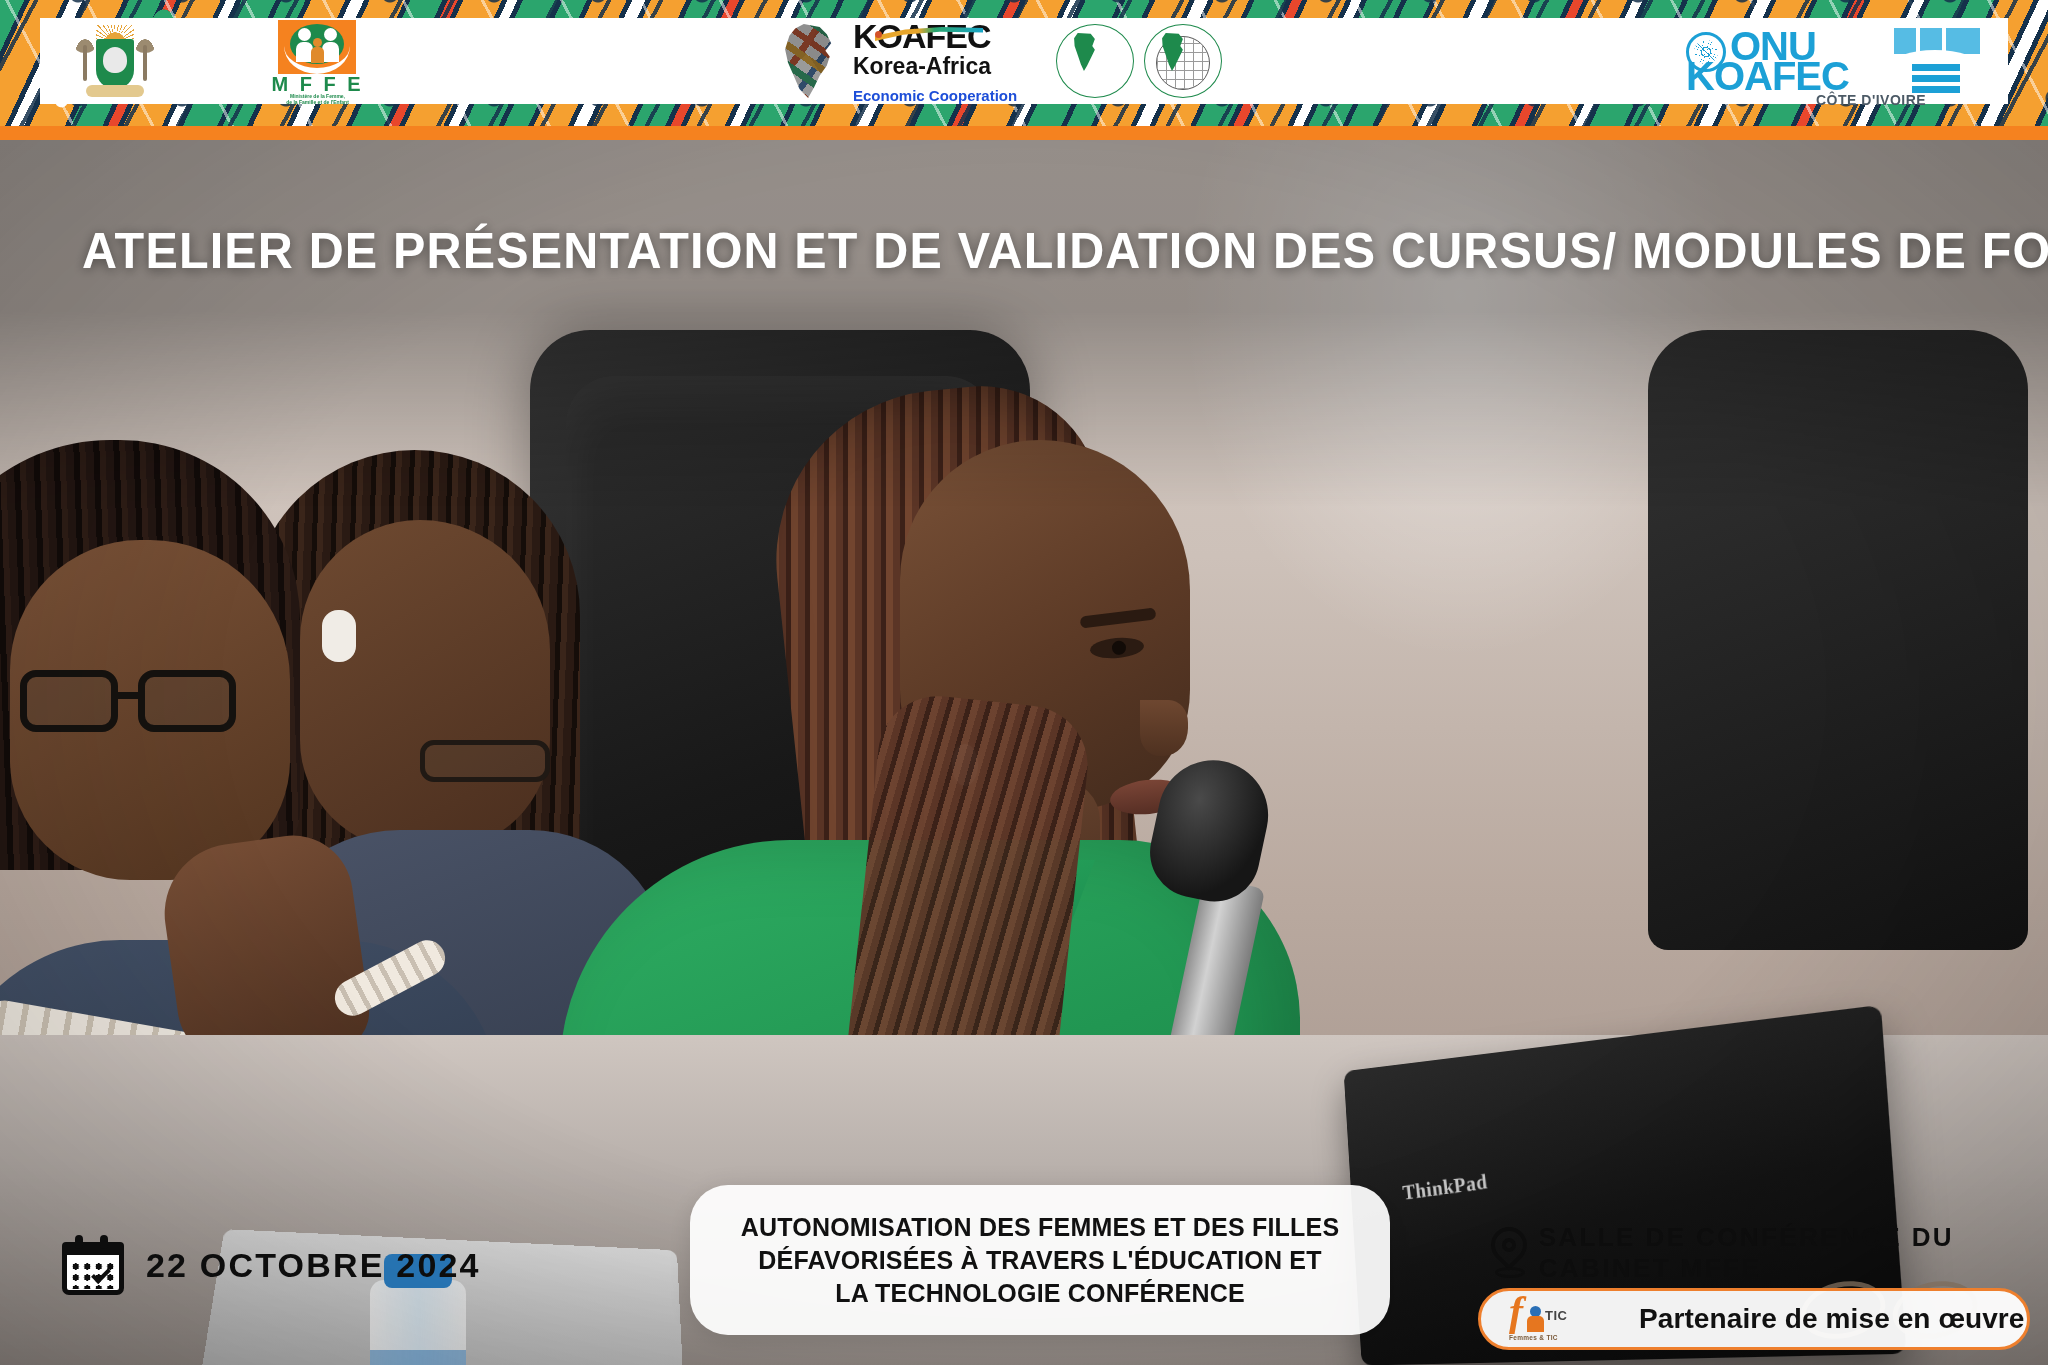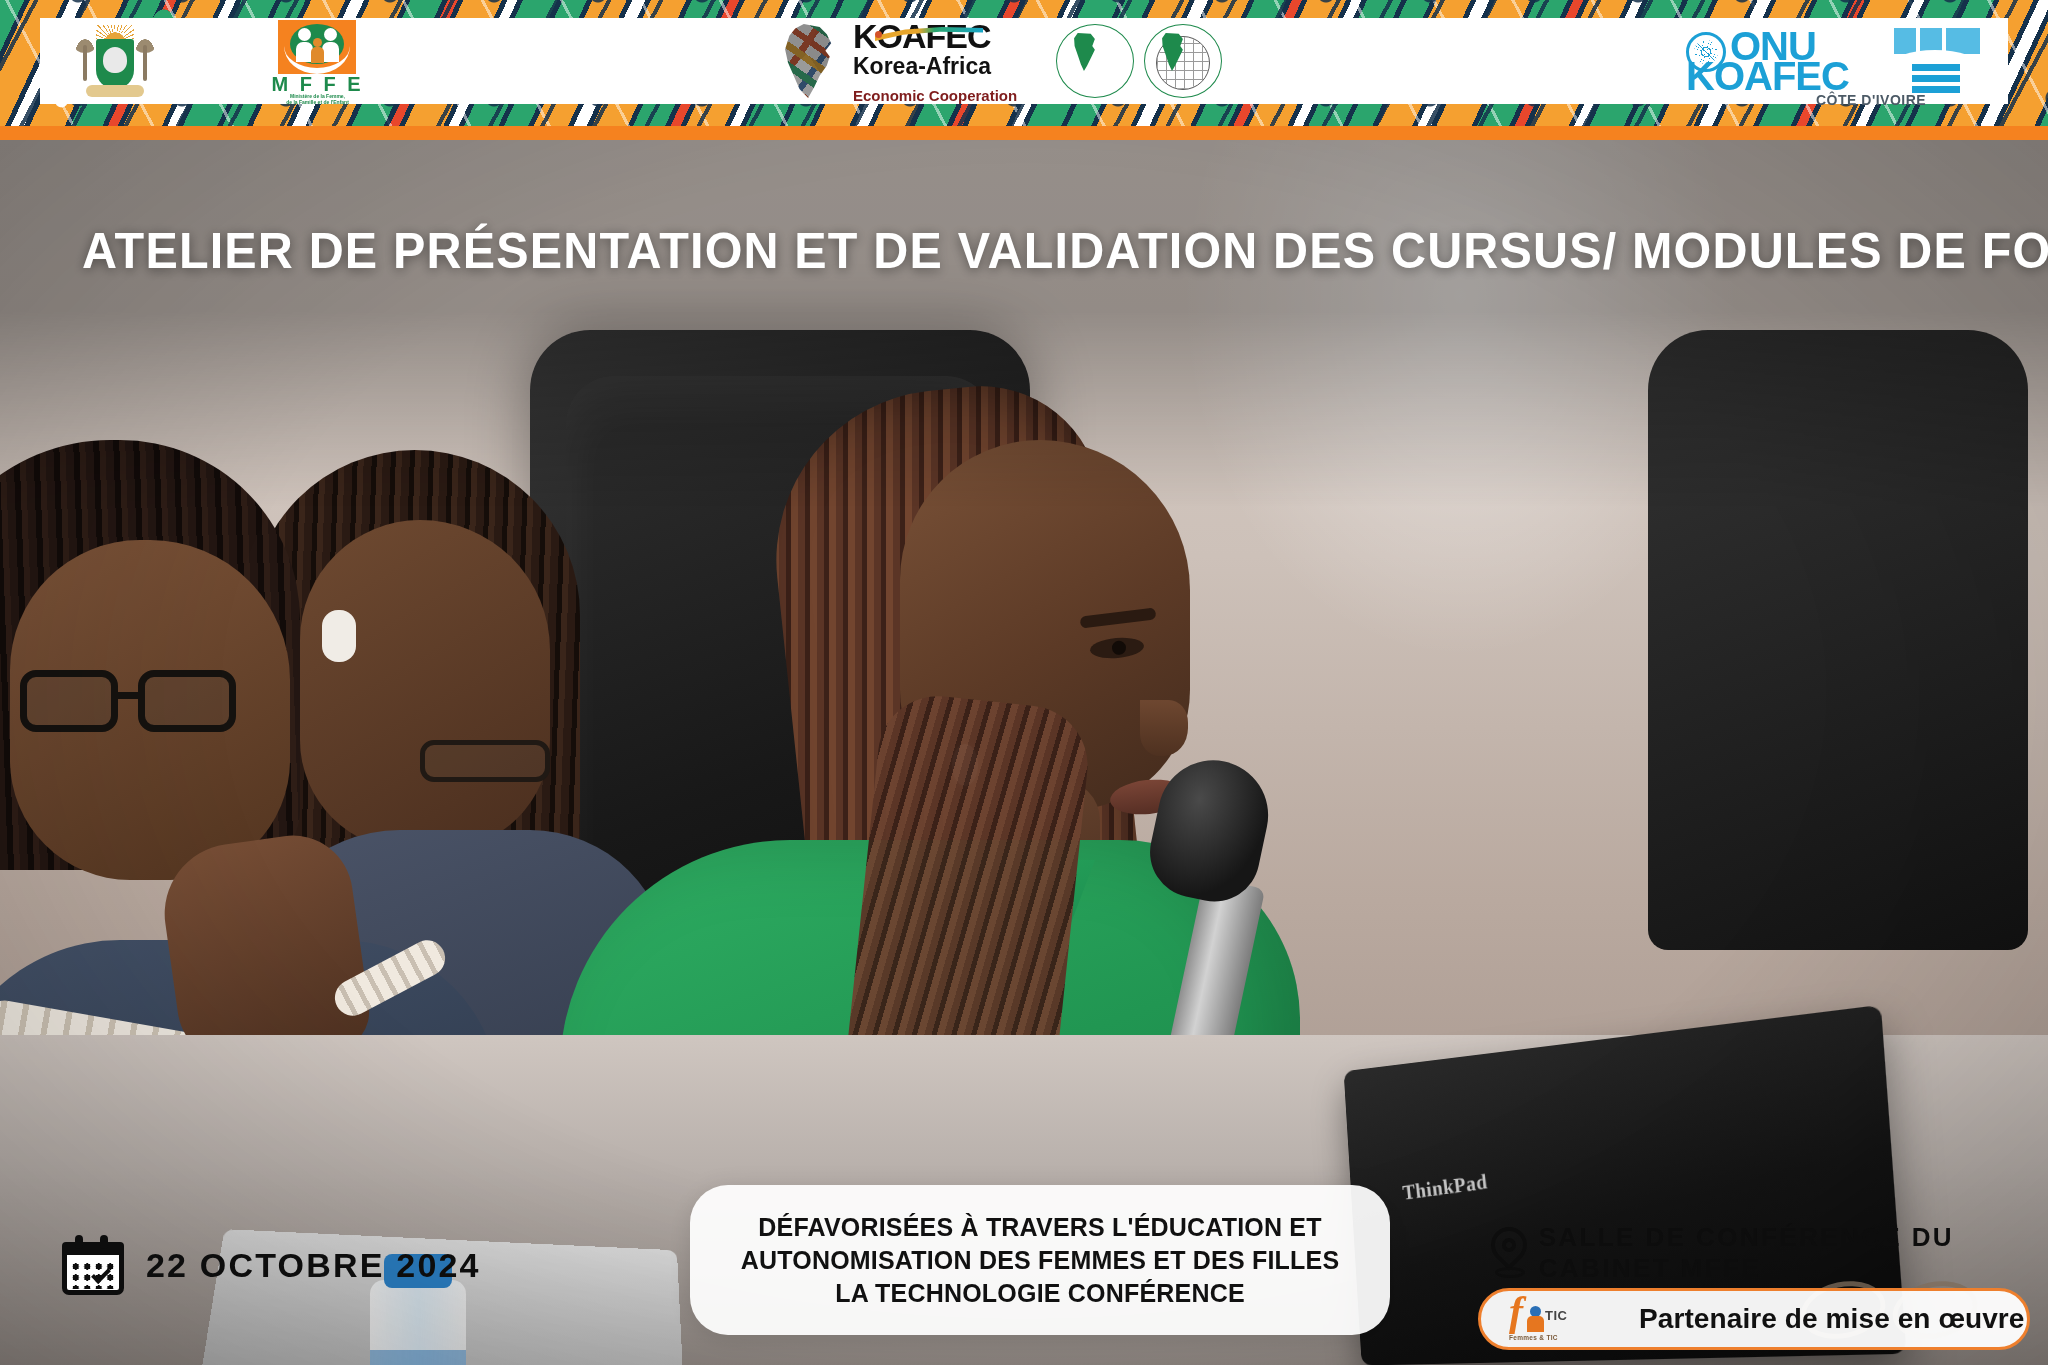--- a/index.html
+++ b/index.html
@@ -145,21 +145,21 @@
   .koafec-txt .k1{position:relative;font-size:34px;font-weight:bold;letter-spacing:-1px;color:#111;}
   .koafec-txt .k1 .swoosh{
     position:absolute;left:22px;top:8px;width:108px;height:14px;
     background:linear-gradient(90deg,#E8A62C 0 40%, #2BA56D 55%, #19A6C8 100%);
     clip-path:polygon(0 62%, 28% 18%, 62% 0, 100% 8%, 100% 40%, 60% 34%, 26% 56%, 0 100%);
   }
   .koafec-txt .k1 .dot{
     position:absolute;left:22px;top:12px;width:7px;height:7px;border-radius:50%;background:#d4532a;
   }
   .koafec-txt .k2{font-size:23px;font-weight:bold;color:#111;margin-top:2px;}
-  .koafec-txt .k3{font-size:15px;font-weight:bold;color:#7f1d1d;margin-top:10px;}
+  .koafec-txt .k3{font-size:15px;font-weight:bold;color:#1d4ed8;margin-top:10px;}
 
   .afdb{position:absolute;top:6px;width:78px;height:74px;}
   .afdb.one{left:1016px;}
   .afdb.two{left:1104px;}
   .afdb .ring{
     position:absolute;inset:0;border-radius:50%;border:1.5px solid #1E8A4C;
   }
   .afdb .globe{
     position:absolute;left:12px;top:12px;width:54px;height:54px;border-radius:50%;
     border:1px solid #5a5a5a;overflow:hidden;background:#fff;
@@ -694,22 +694,22 @@
       <div class="l a"></div>
       <div class="l b"></div>
     </div>
 
     <div class="photo-vig"></div>
   </div>
 
   <div class="title">ATELIER DE PRÉSENTATION ET DE VALIDATION DES CURSUS/ MODULES DE FORMATION</div>
 
   <div class="subtitle-pill">
+    <div>AUTONOMISATION DES FEMMES ET DES FILLES</div>
     <div>DÉFAVORISÉES À TRAVERS L'ÉDUCATION ET</div>
-    <div>AUTONOMISATION DES FEMMES ET DES FILLES</div>
     <div>LA TECHNOLOGIE CONFÉRENCE</div>
   </div>
 
   <div class="date-block">
     <div class="cal-icon">
       <div class="frame"></div>
       <div class="bar"></div>
       <div class="ring a"></div>
       <div class="ring b"></div>
       <div class="dots"></div>

